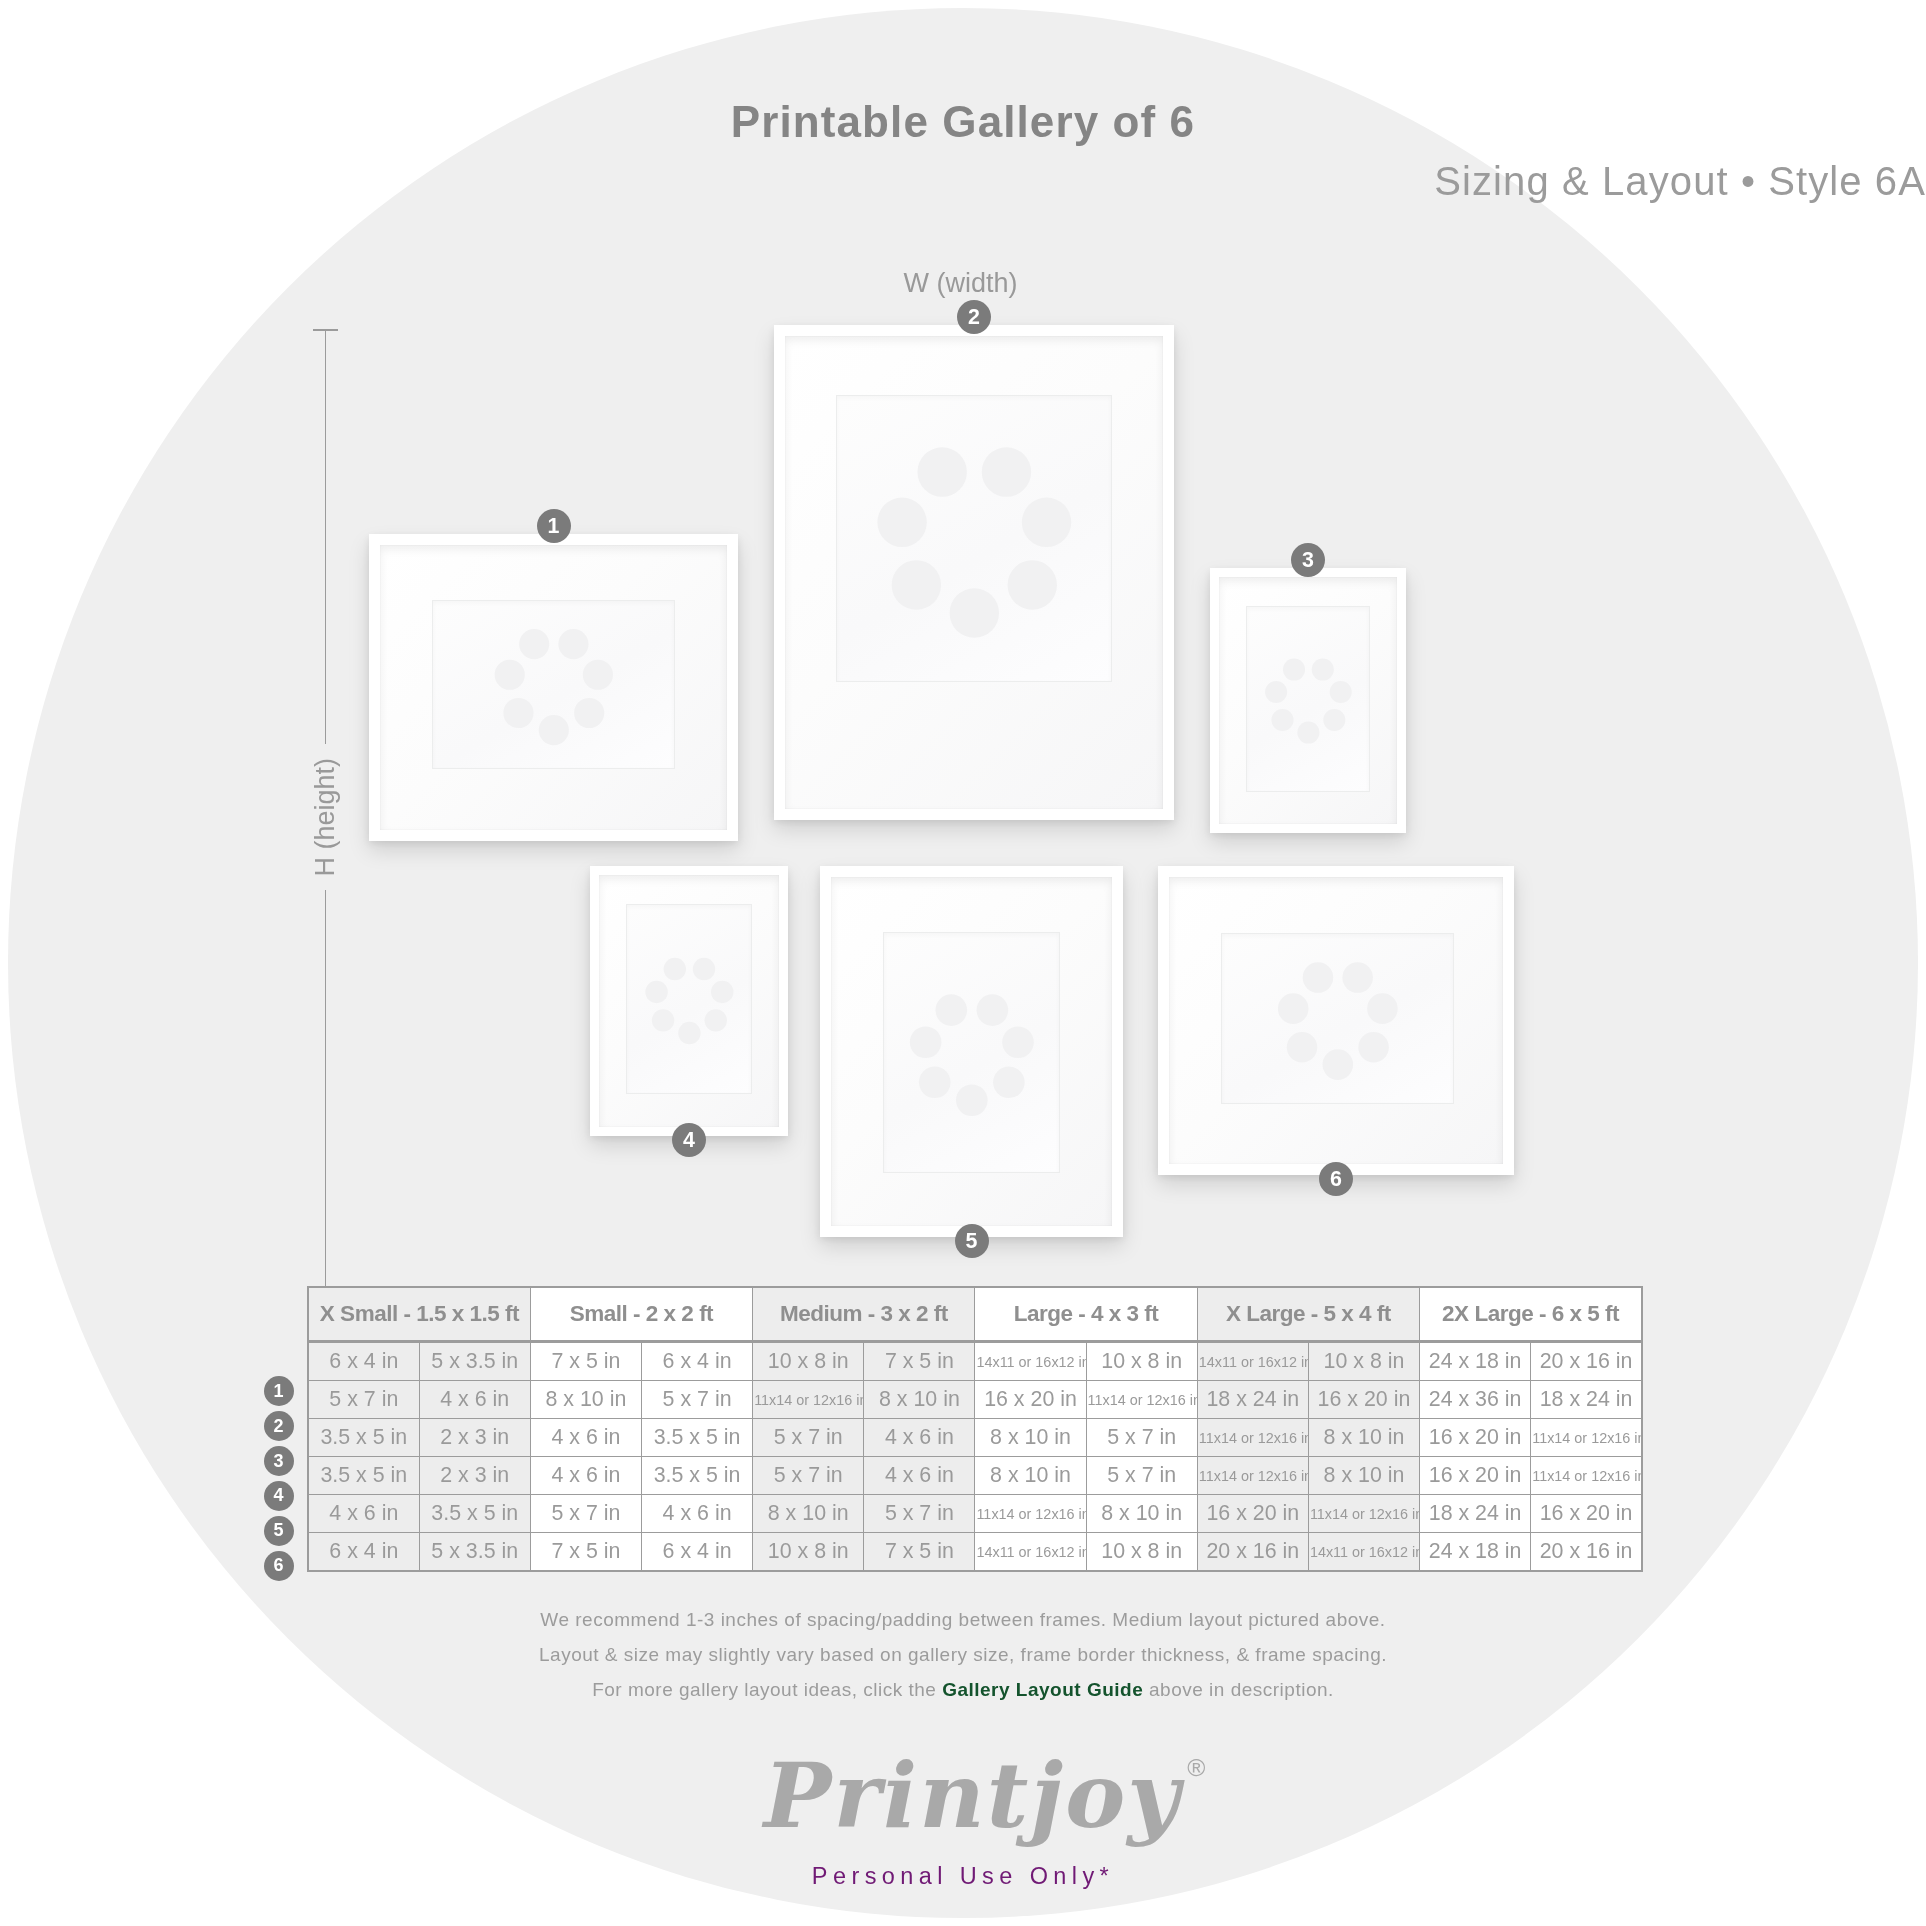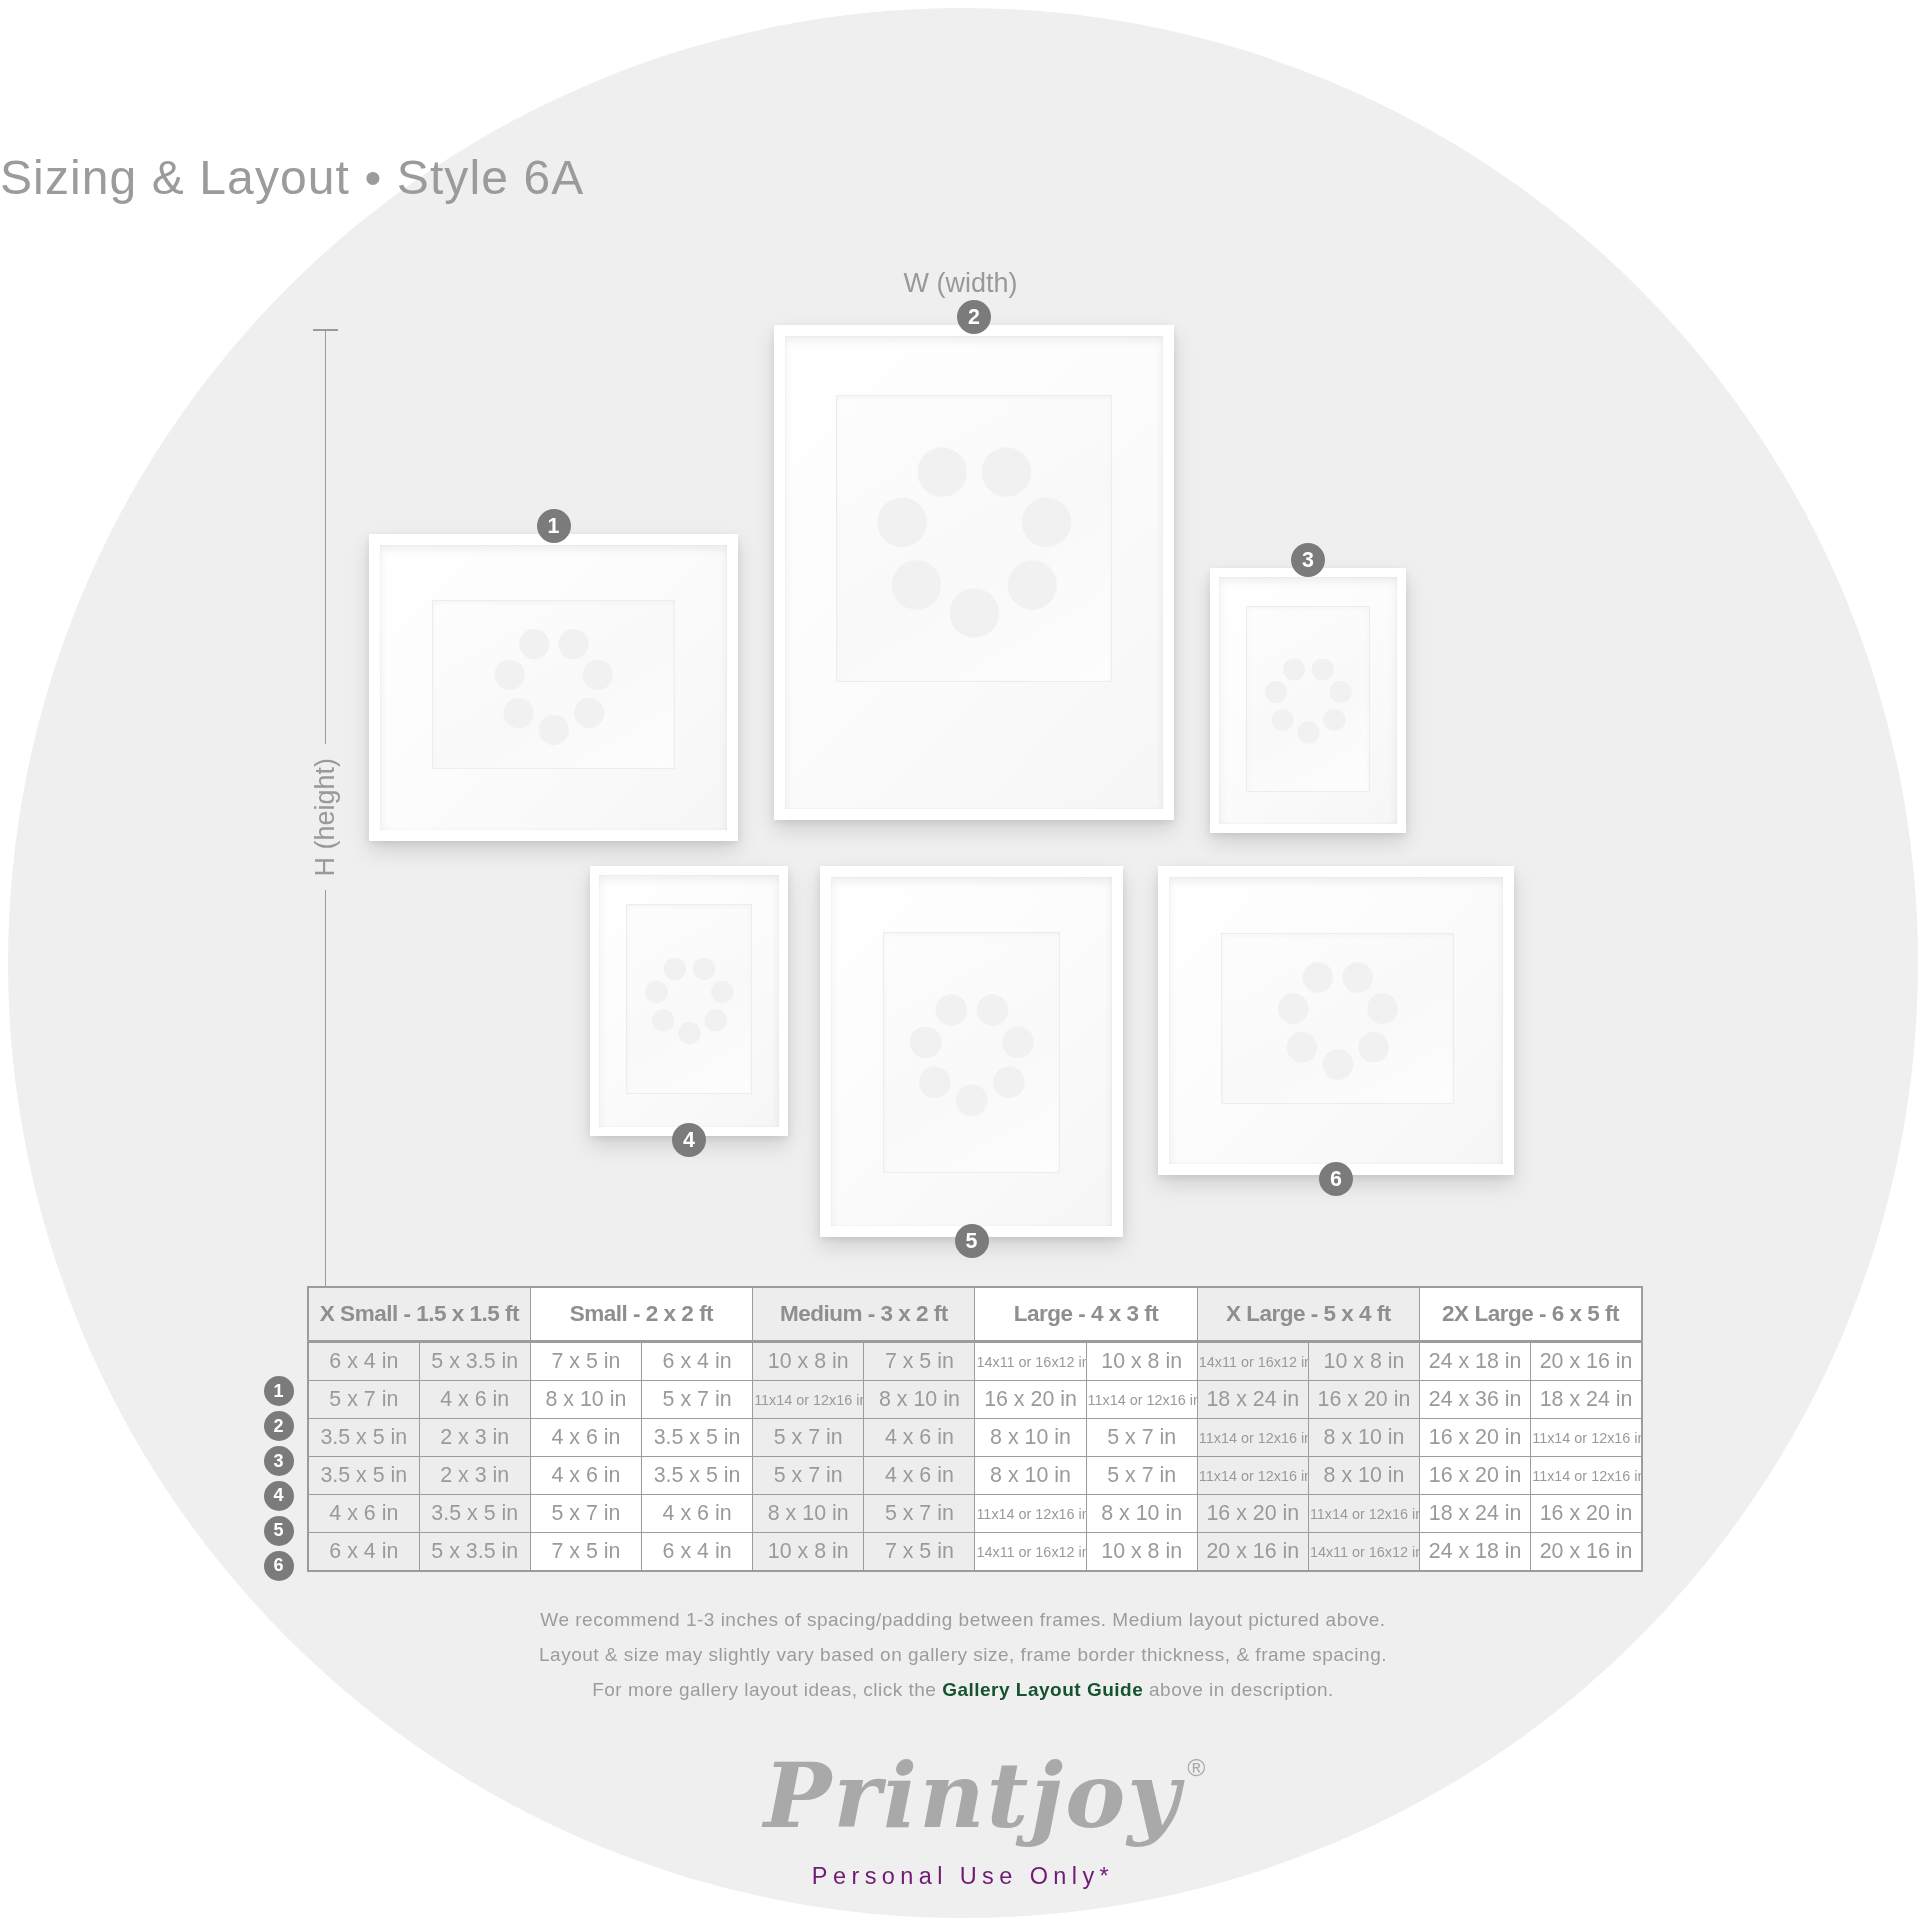--- a/index.html
+++ b/index.html
@@ -3,22 +3,22 @@
 <meta charset="utf-8">
 <style>
   html,body{margin:0;padding:0;width:1926px;height:1926px;overflow:hidden;background:#ffffff;
     font-family:"Liberation Sans", sans-serif;}
   .canvas{position:relative;width:1926px;height:1926px;}
   .bg-circle{position:absolute;left:8px;top:8px;width:1910px;height:1910px;border-radius:50%;
     background:#efefef;}
   
   .title{position:absolute;left:0;top:97px;width:100%;text-align:center;
     font-size:44px;font-weight:bold;letter-spacing:1.1px;color:#858585;}
-  .subtitle{position:absolute;left:0;top:150px;width:100%;text-align:left;
-    font-size:48px;font-weight:400;letter-spacing:1.1px;color:#9b9b9b;}
+  .subtitle{position:absolute;left:0;top:159px;width:100%;text-align:right;
+    font-size:40px;font-weight:400;letter-spacing:1.1px;color:#9b9b9b;}
   
   .wline{position:absolute;left:381px;top:268px;width:1159px;height:23.5px;
     display:flex;align-items:center;color:#999;flex-direction:column;}
   .wline .seg{flex:1;height:1.6px;background:#9b9b9b;}
   .wline .tick{width:1.6px;height:23.5px;background:#9b9b9b;}
   .wlabel{font-size:27px;padding:0 15px;white-space:nowrap;}
   .hline{position:absolute;left:313px;top:329px;width:24.6px;height:976px;
     display:flex;flex-direction:column;align-items:center;color:#999;}
   .hline .vseg{flex:1;width:1.6px;background:#9b9b9b;}
   .hline .htick{height:1.6px;width:24.6px;background:#9b9b9b;}
@@ -79,20 +79,21 @@
     font-size:90px;letter-spacing:2.1px;margin-left:43px;}
   .reg{font-size:24.6px;vertical-align:51px;margin-left:5.4px;}
   .tagline{margin-top:15px;font-size:23.5px;letter-spacing:5.4px;color:#701a75;}
 </style>
 </head>
 <body>
 
 <div class="canvas">
   <div class="bg-circle"></div>
 
+  <div class="title">Printable Gallery of 6</div>
   <div class="subtitle">Sizing &amp; Layout • Style 6A</div>
 
   <div class="wline">
     <span class="tick"></span>
     <div class="seg"></div>
     <span class="wlabel">W (width)</span>
     <div class="seg"></div>
     <span class="tick"></span>
   </div>
 

